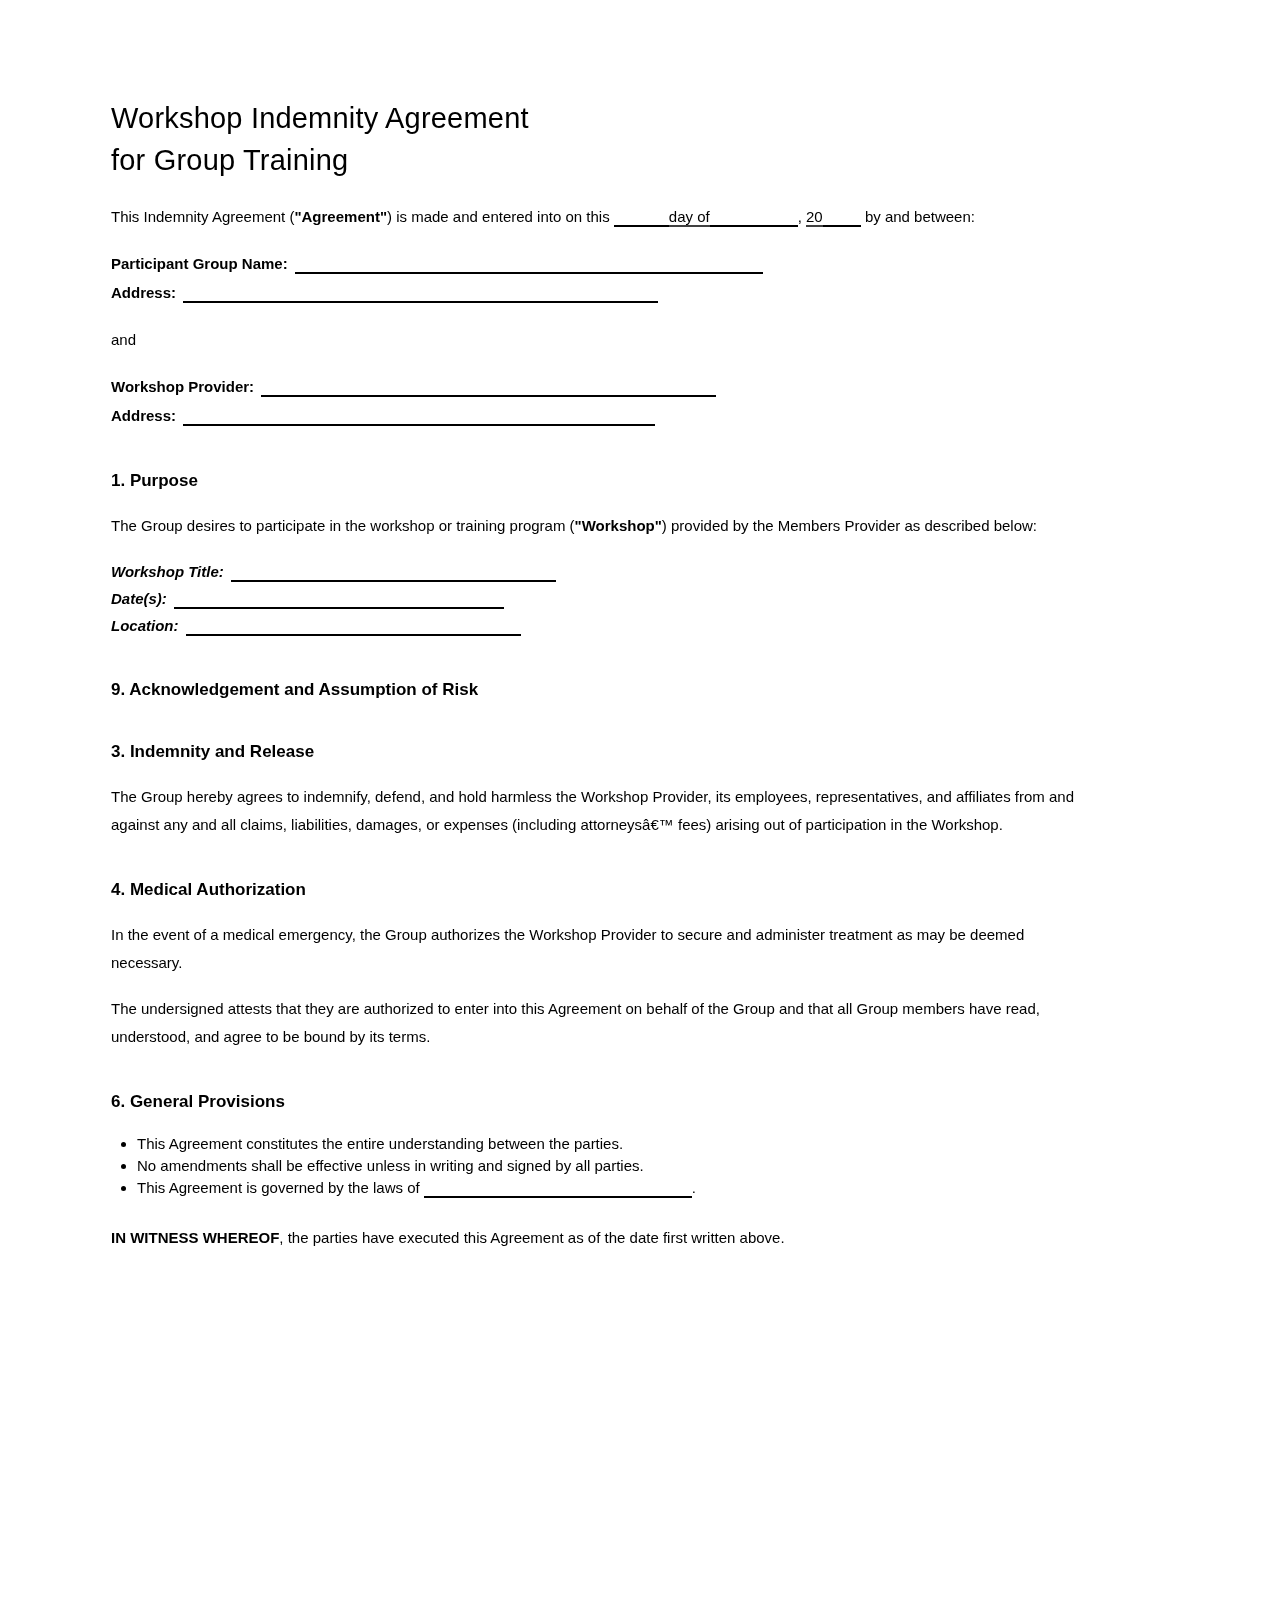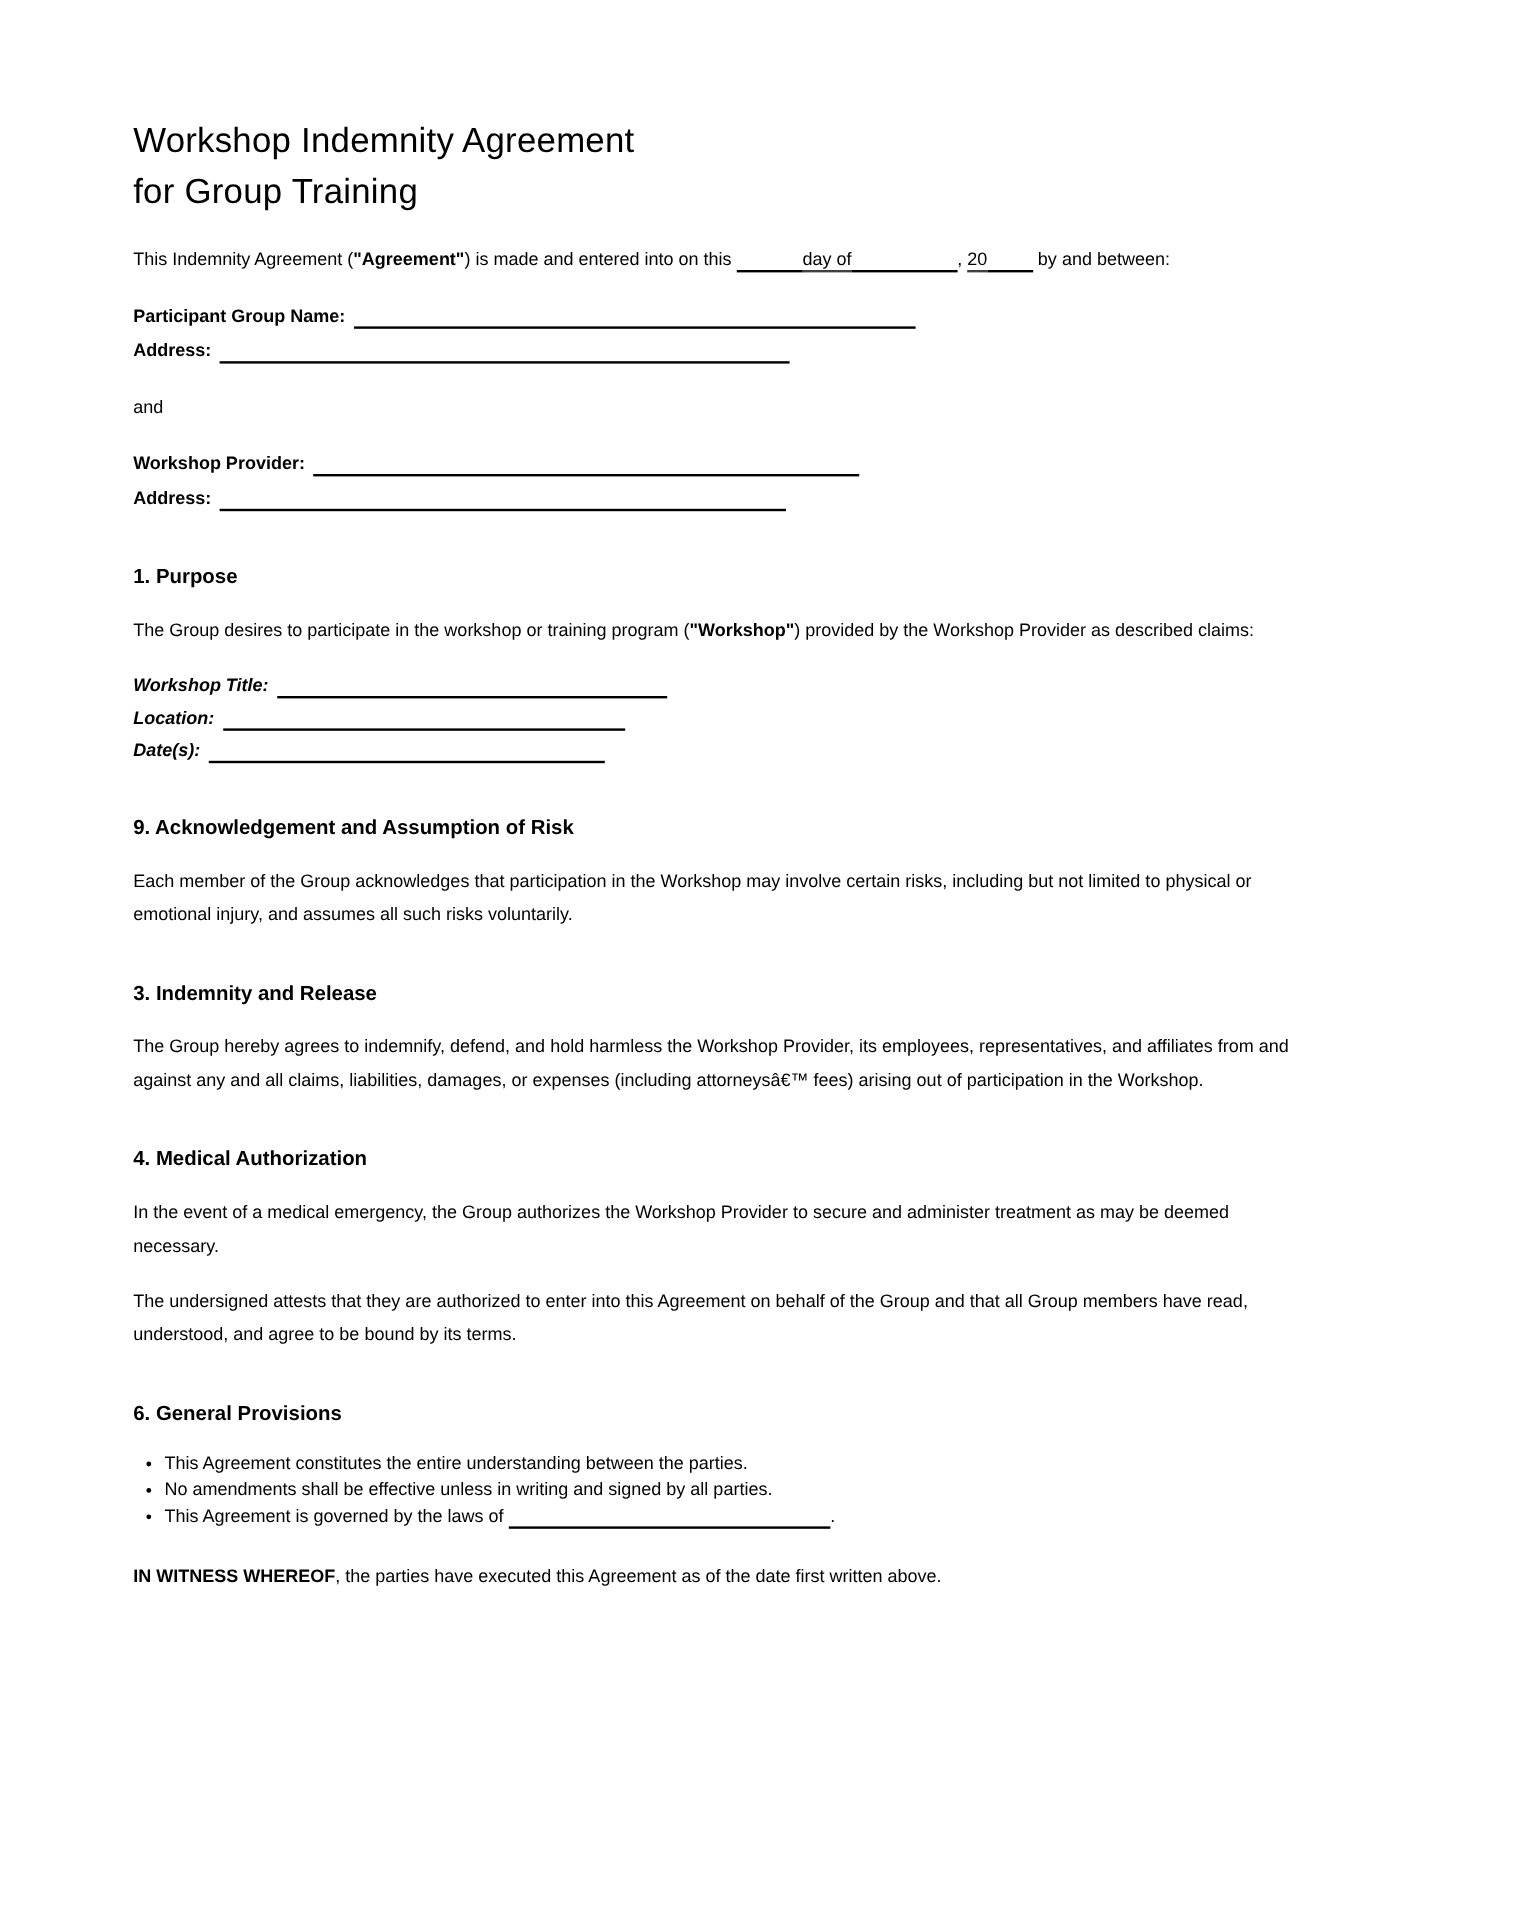--- a/index.html
+++ b/index.html
@@ -76,30 +76,29 @@
   </div>
 
   <p class="connector">and</p>
 
   <div class="fieldgroup">
     <p class="fieldline"><b>Workshop Provider:</b><span class="blank"><i class="sp w455"></i></span></p>
     <p class="fieldline"><b>Address:</b><span class="blank"><i class="sp w472"></i></span></p>
   </div>
 
   <h2>1. Purpose</h2>
-  <p class="para preline"><span>The Group desires to participate in the workshop or training program (</span><b>"Workshop"</b><span>) provided by the Workshop Provider as described claims:</span></p>
+  <p class="para preline"><span>The Group desires to participate in the workshop or training program (</span><b>"Workshop"</b><span>) provided by the Members Provider as described below:</span></p>
 
   <div class="purpose-fields">
     <p class="fieldline"><b>Workshop Title:</b><span class="blank"><i class="sp w325"></i></span></p>
+    <p class="fieldline"><b>Date(s):</b><span class="blank"><i class="sp w330"></i></span></p>
     <p class="fieldline"><b>Location:</b><span class="blank"><i class="sp w335"></i></span></p>
-    <p class="fieldline"><b>Date(s):</b><span class="blank"><i class="sp w330"></i></span></p>
   </div>
 
   <h2>9. Acknowledgement and Assumption of Risk</h2>
-  <p class="para">Each member of the Group acknowledges that participation in the Workshop may involve certain risks, including but not limited to physical or emotional injury, and assumes all such risks voluntarily.</p>
 
   <h2>3. Indemnity and Release</h2>
   <p class="para">The Group hereby agrees to indemnify, defend, and hold harmless the Workshop Provider, its employees, representatives, and affiliates from and against any and all claims, liabilities, damages, or expenses (including attorneysâ€™ fees) arising out of participation in the Workshop.</p>
 
   <h2>4. Medical Authorization</h2>
   <p class="para">In the event of a medical emergency, the Group authorizes the Workshop Provider to secure and administer treatment as may be deemed necessary.</p>
 
   <p class="para">The undersigned attests that they are authorized to enter into this Agreement on behalf of the Group and that all Group members have read, understood, and agree to be bound by its terms.</p>
 
   <h2>6. General Provisions</h2>

